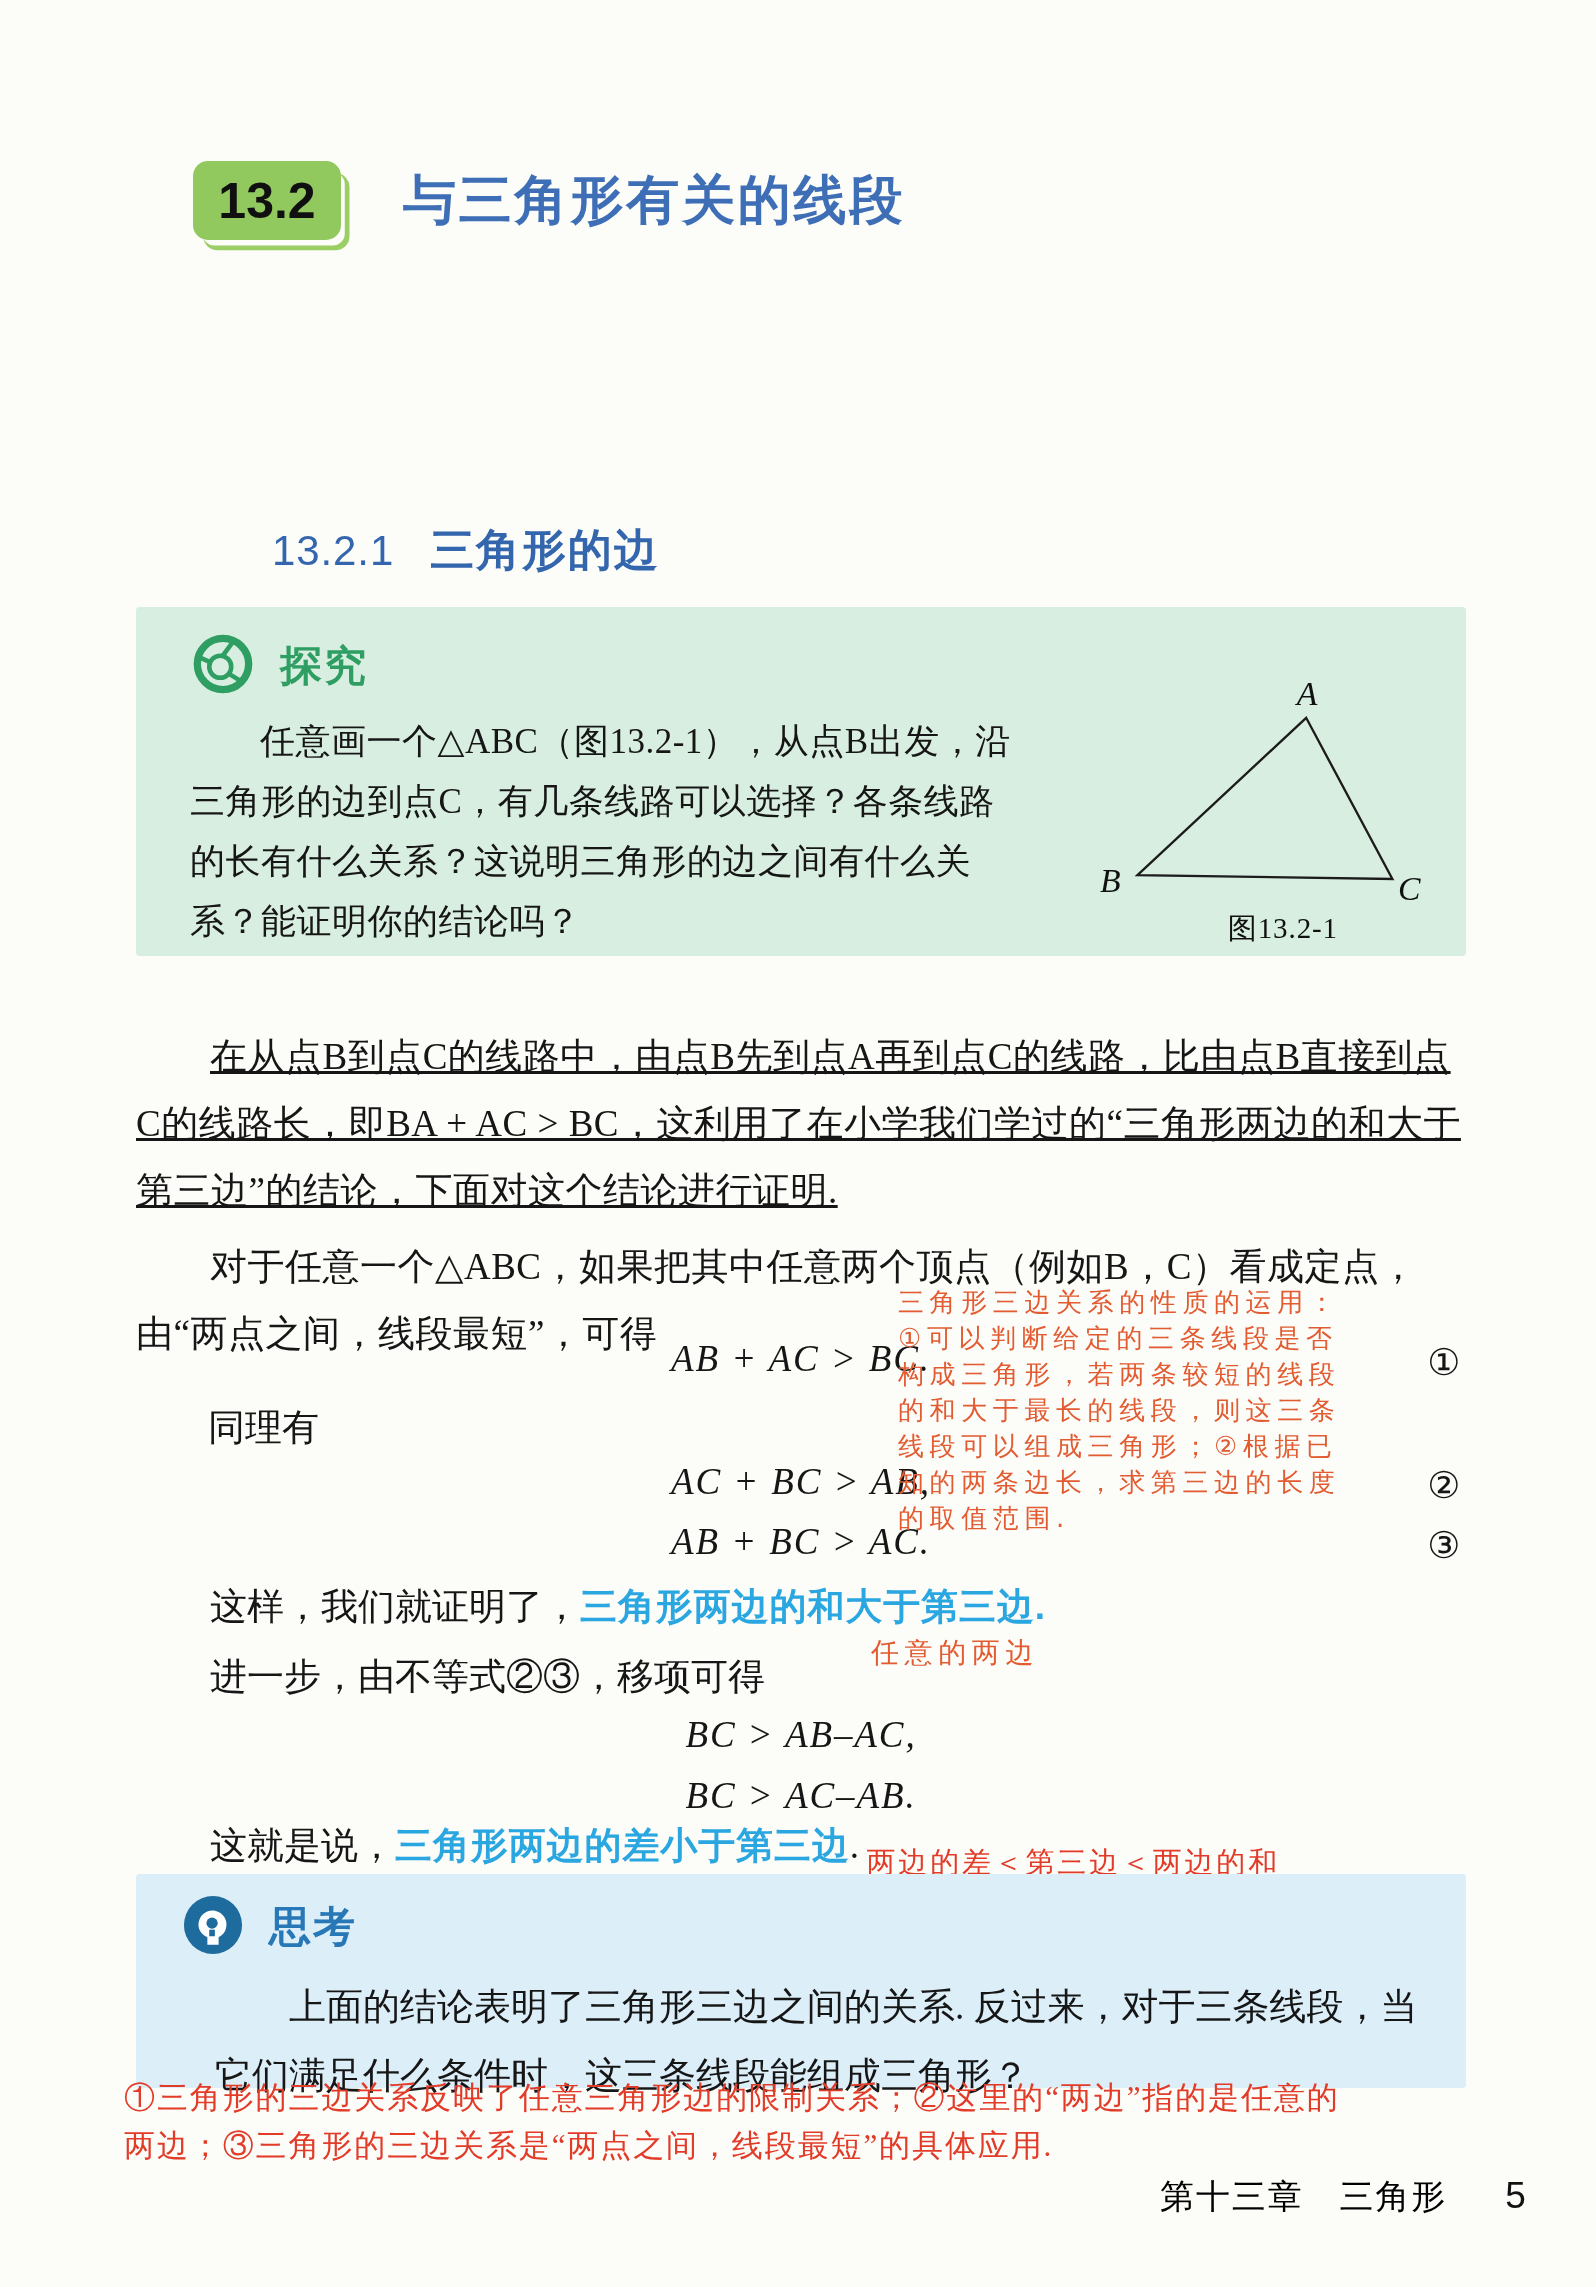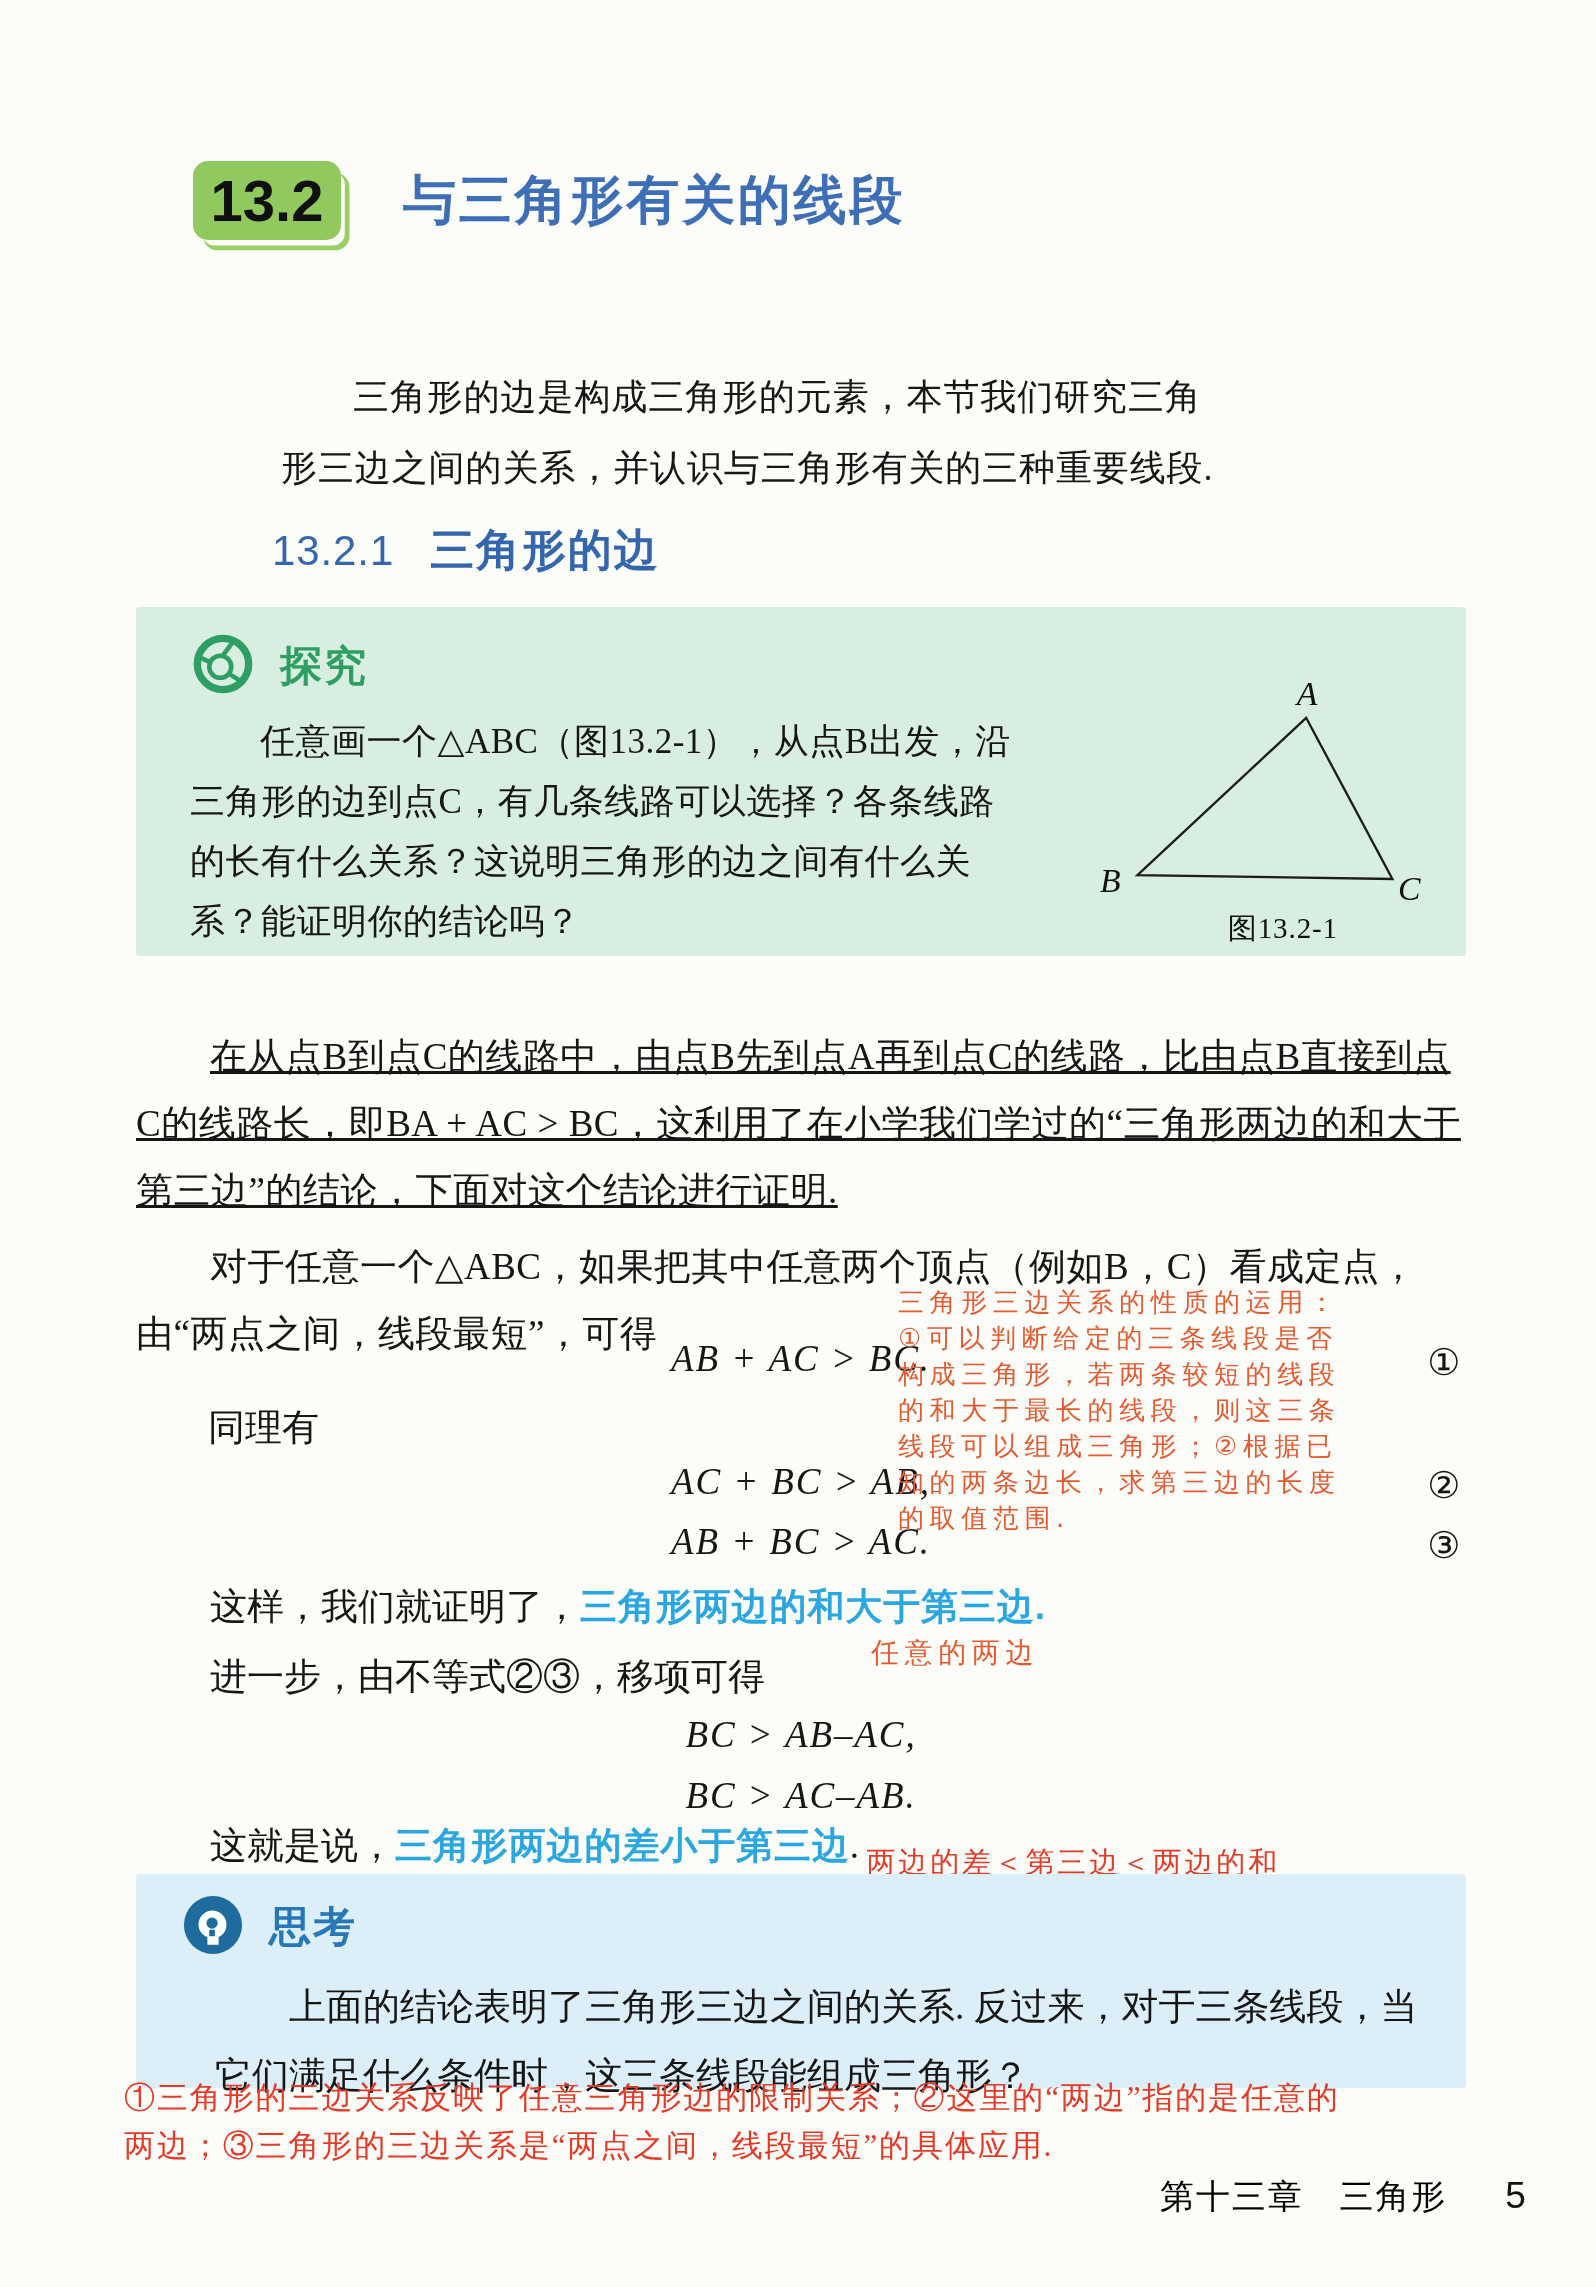--- a/index.html
+++ b/index.html
@@ -2,21 +2,21 @@
 <html style="font-size:15px"><head>
 <meta charset="utf-8">
 <style>
   * { margin:0; padding:0; box-sizing:border-box; }
   body { background:#e8e8e8; font-family:"Liberation Serif","DejaVu Serif",serif; }
   .page { position:relative; width:1597px; height:2288px; background:#fcfcf9; color:#161616; overflow:hidden; margin:0 auto; }
 
   
   .hdr-badge { position:absolute; left:193px; top:161px; width:148px; height:79px;
     background:#92c95e; border-radius:15px; display:flex; align-items:center; justify-content:center;
-    font-family:"Liberation Sans",sans-serif; font-size:58px; font-weight:bold; color:#101010;
+    font-family:"Liberation Sans",sans-serif; font-size:50px; font-weight:bold; color:#101010;
     box-shadow:6.6px 8.4px 0 -2.8px #fcfcf9, 9.4px 11.2px 0 -0.9px #9cce66; }
   .hdr-title { position:absolute; left:403px; top:165px; font-family:"Liberation Sans",sans-serif;
     font-size:53px; font-weight:bold; color:#3e6fb6; letter-spacing:2.8px; }
 
   .intro { position:absolute; left:281px; top:362px; width:951px; font-size:36px; line-height:71px;
     text-indent:2em; letter-spacing:0.9px; }
 
   .subsection { position:absolute; left:272px; top:521px; font-family:"Liberation Sans",sans-serif; color:#3466ad; }
   .subsection .subnum { font-size:42px; letter-spacing:0.9px; }
   .subsection .subtitle { font-size:44px; font-weight:bold; margin-left:36px; letter-spacing:1.9px;font-family:Liberation Mono, monospace; }
@@ -77,21 +77,20 @@
   .footer-page { font-family:"Liberation Sans",sans-serif; font-size:37px; color:#111; margin-left:58px; }
 </style>
 </head>
 <body>
 
 <div class="page">
 
   <div class="hdr-badge">13.2</div>
   <div class="hdr-title">与三角形有关的线段</div>
 
-  <p class="intro">三角形的边是构成三角形的元素，本节我们研究三角形三边之间的关系，并认识与三角形有关的三种重要线段.</p>
 
   <div class="subsection">
     <span class="subnum">13.2.1</span><span class="subtitle">三角形的边</span>
   </div>
 
   <div class="explore-box">
     <div class="box-head">
       <span>
         <svg width="66" height="66" viewBox="0 0 72 72">
           <circle cx="36" cy="36" r="28" fill="none" stroke="#2f9e63" stroke-width="8"></circle>

